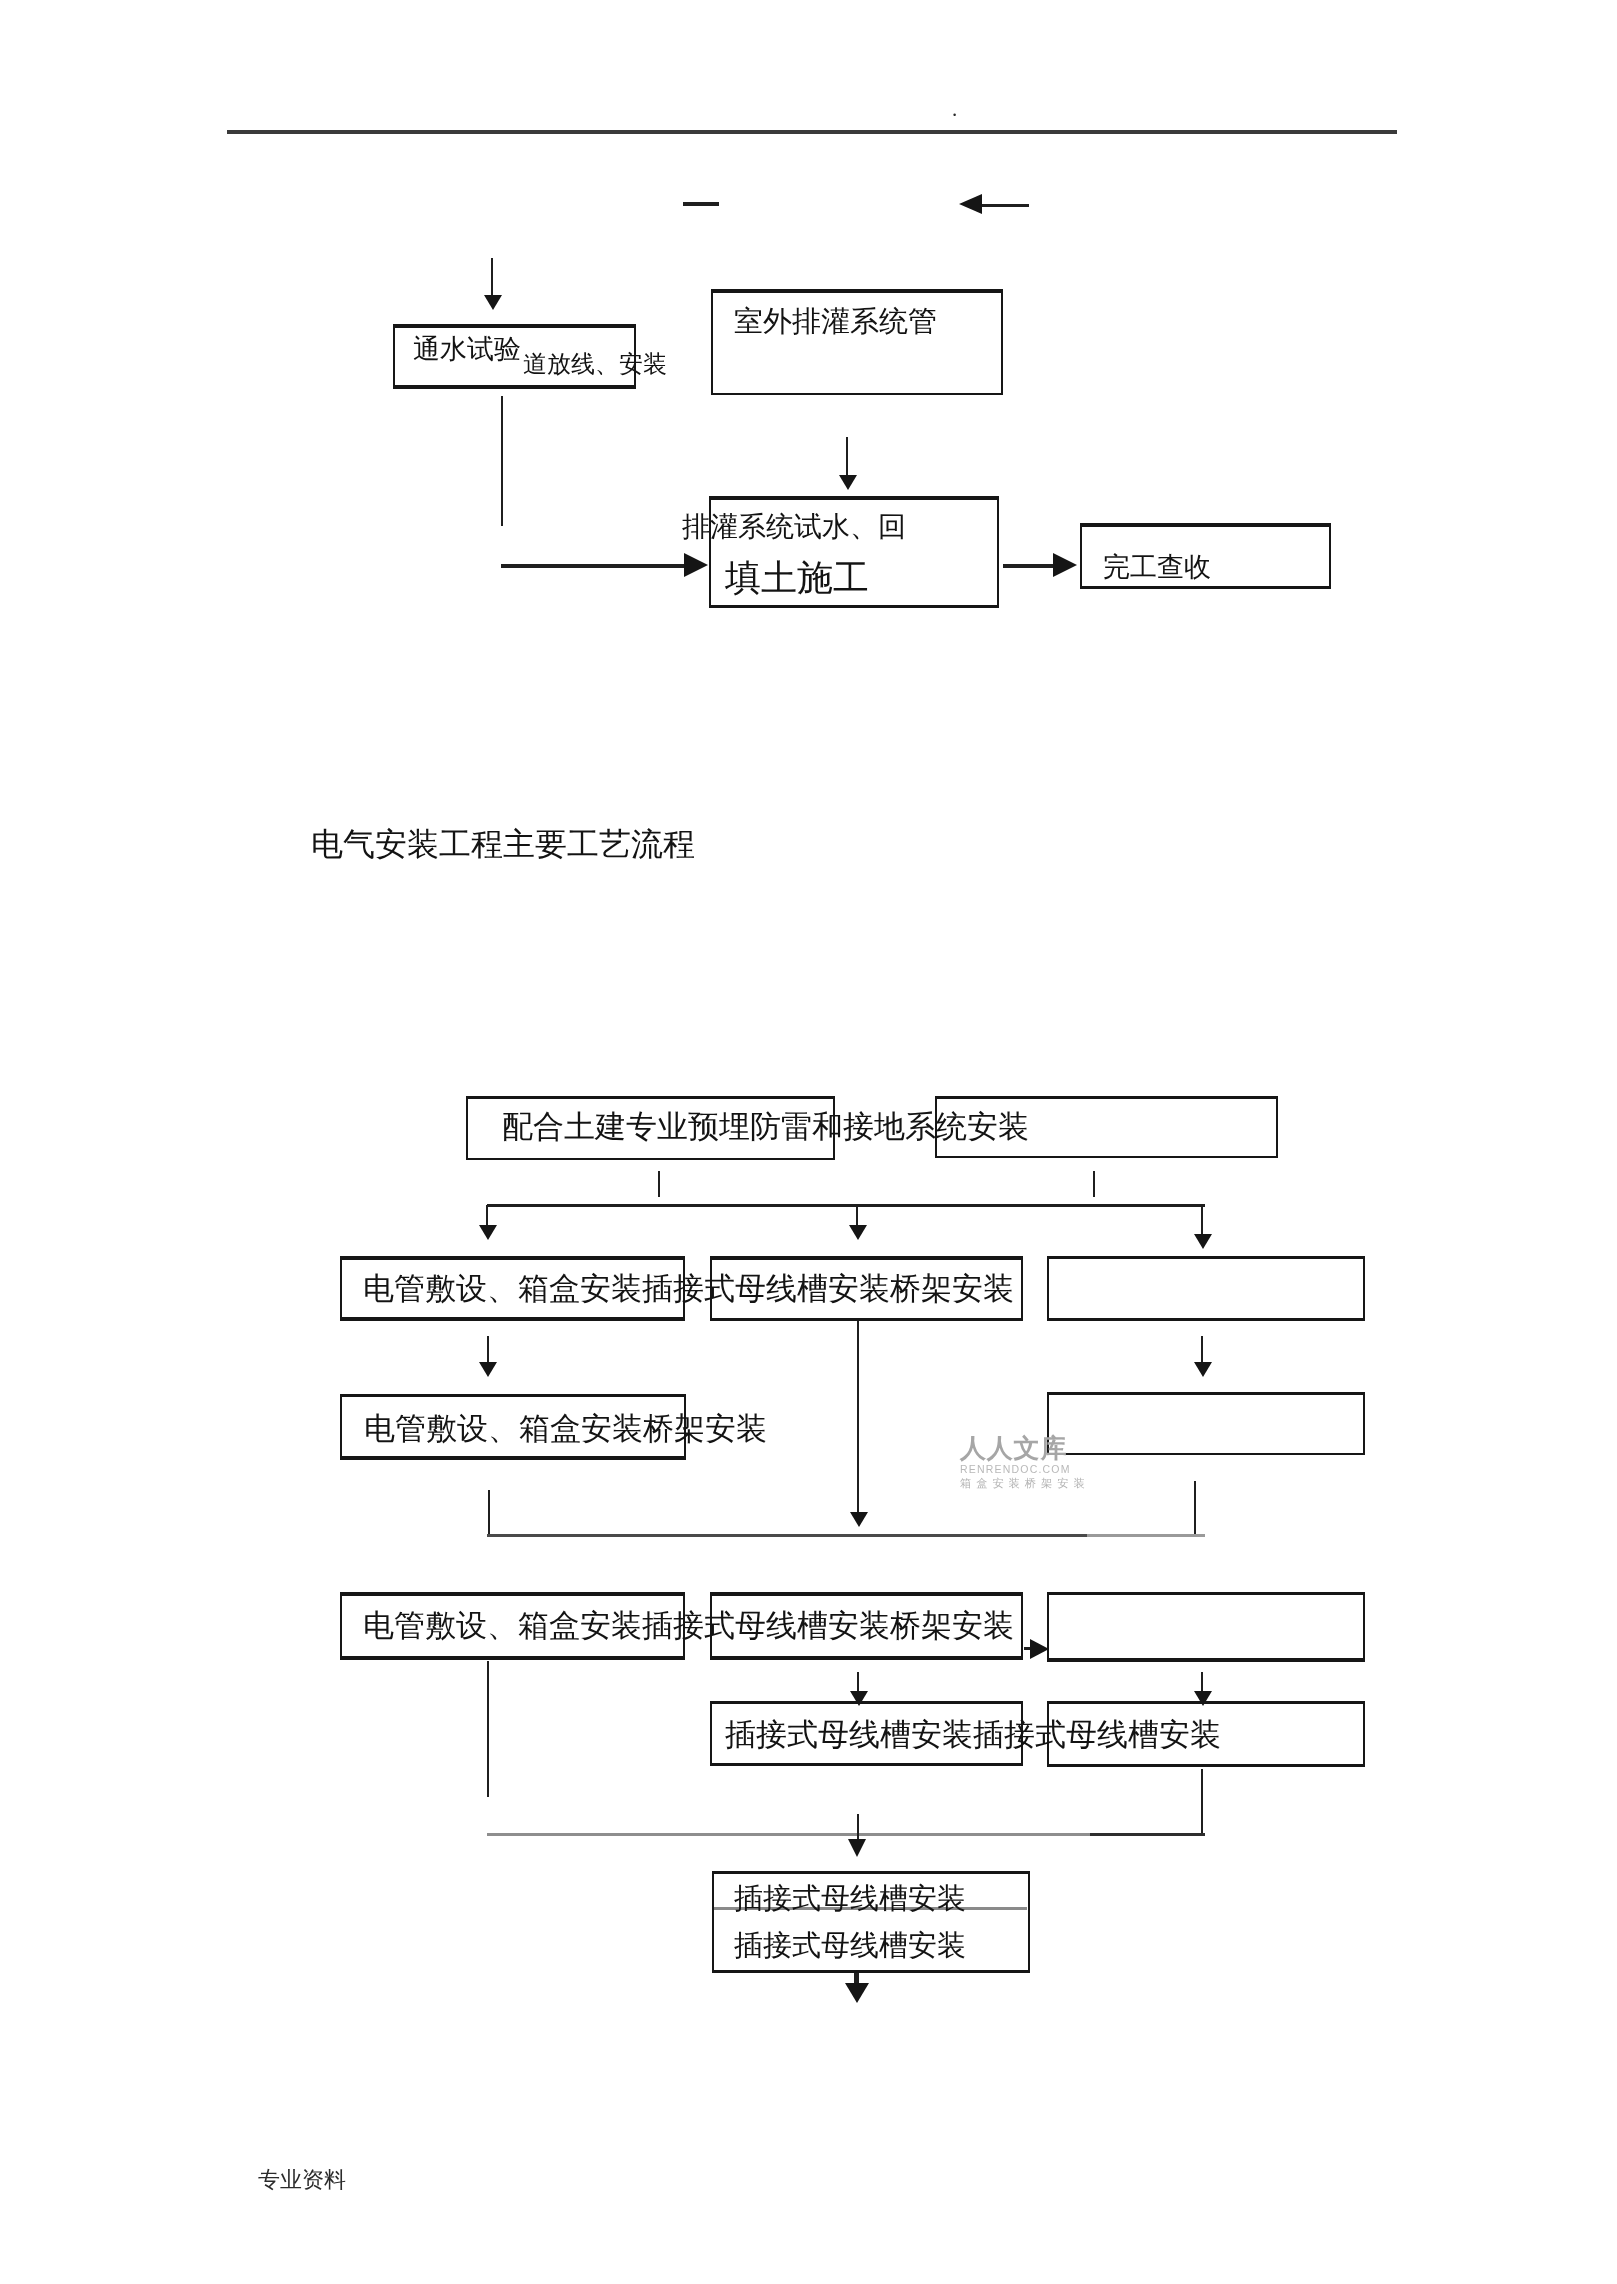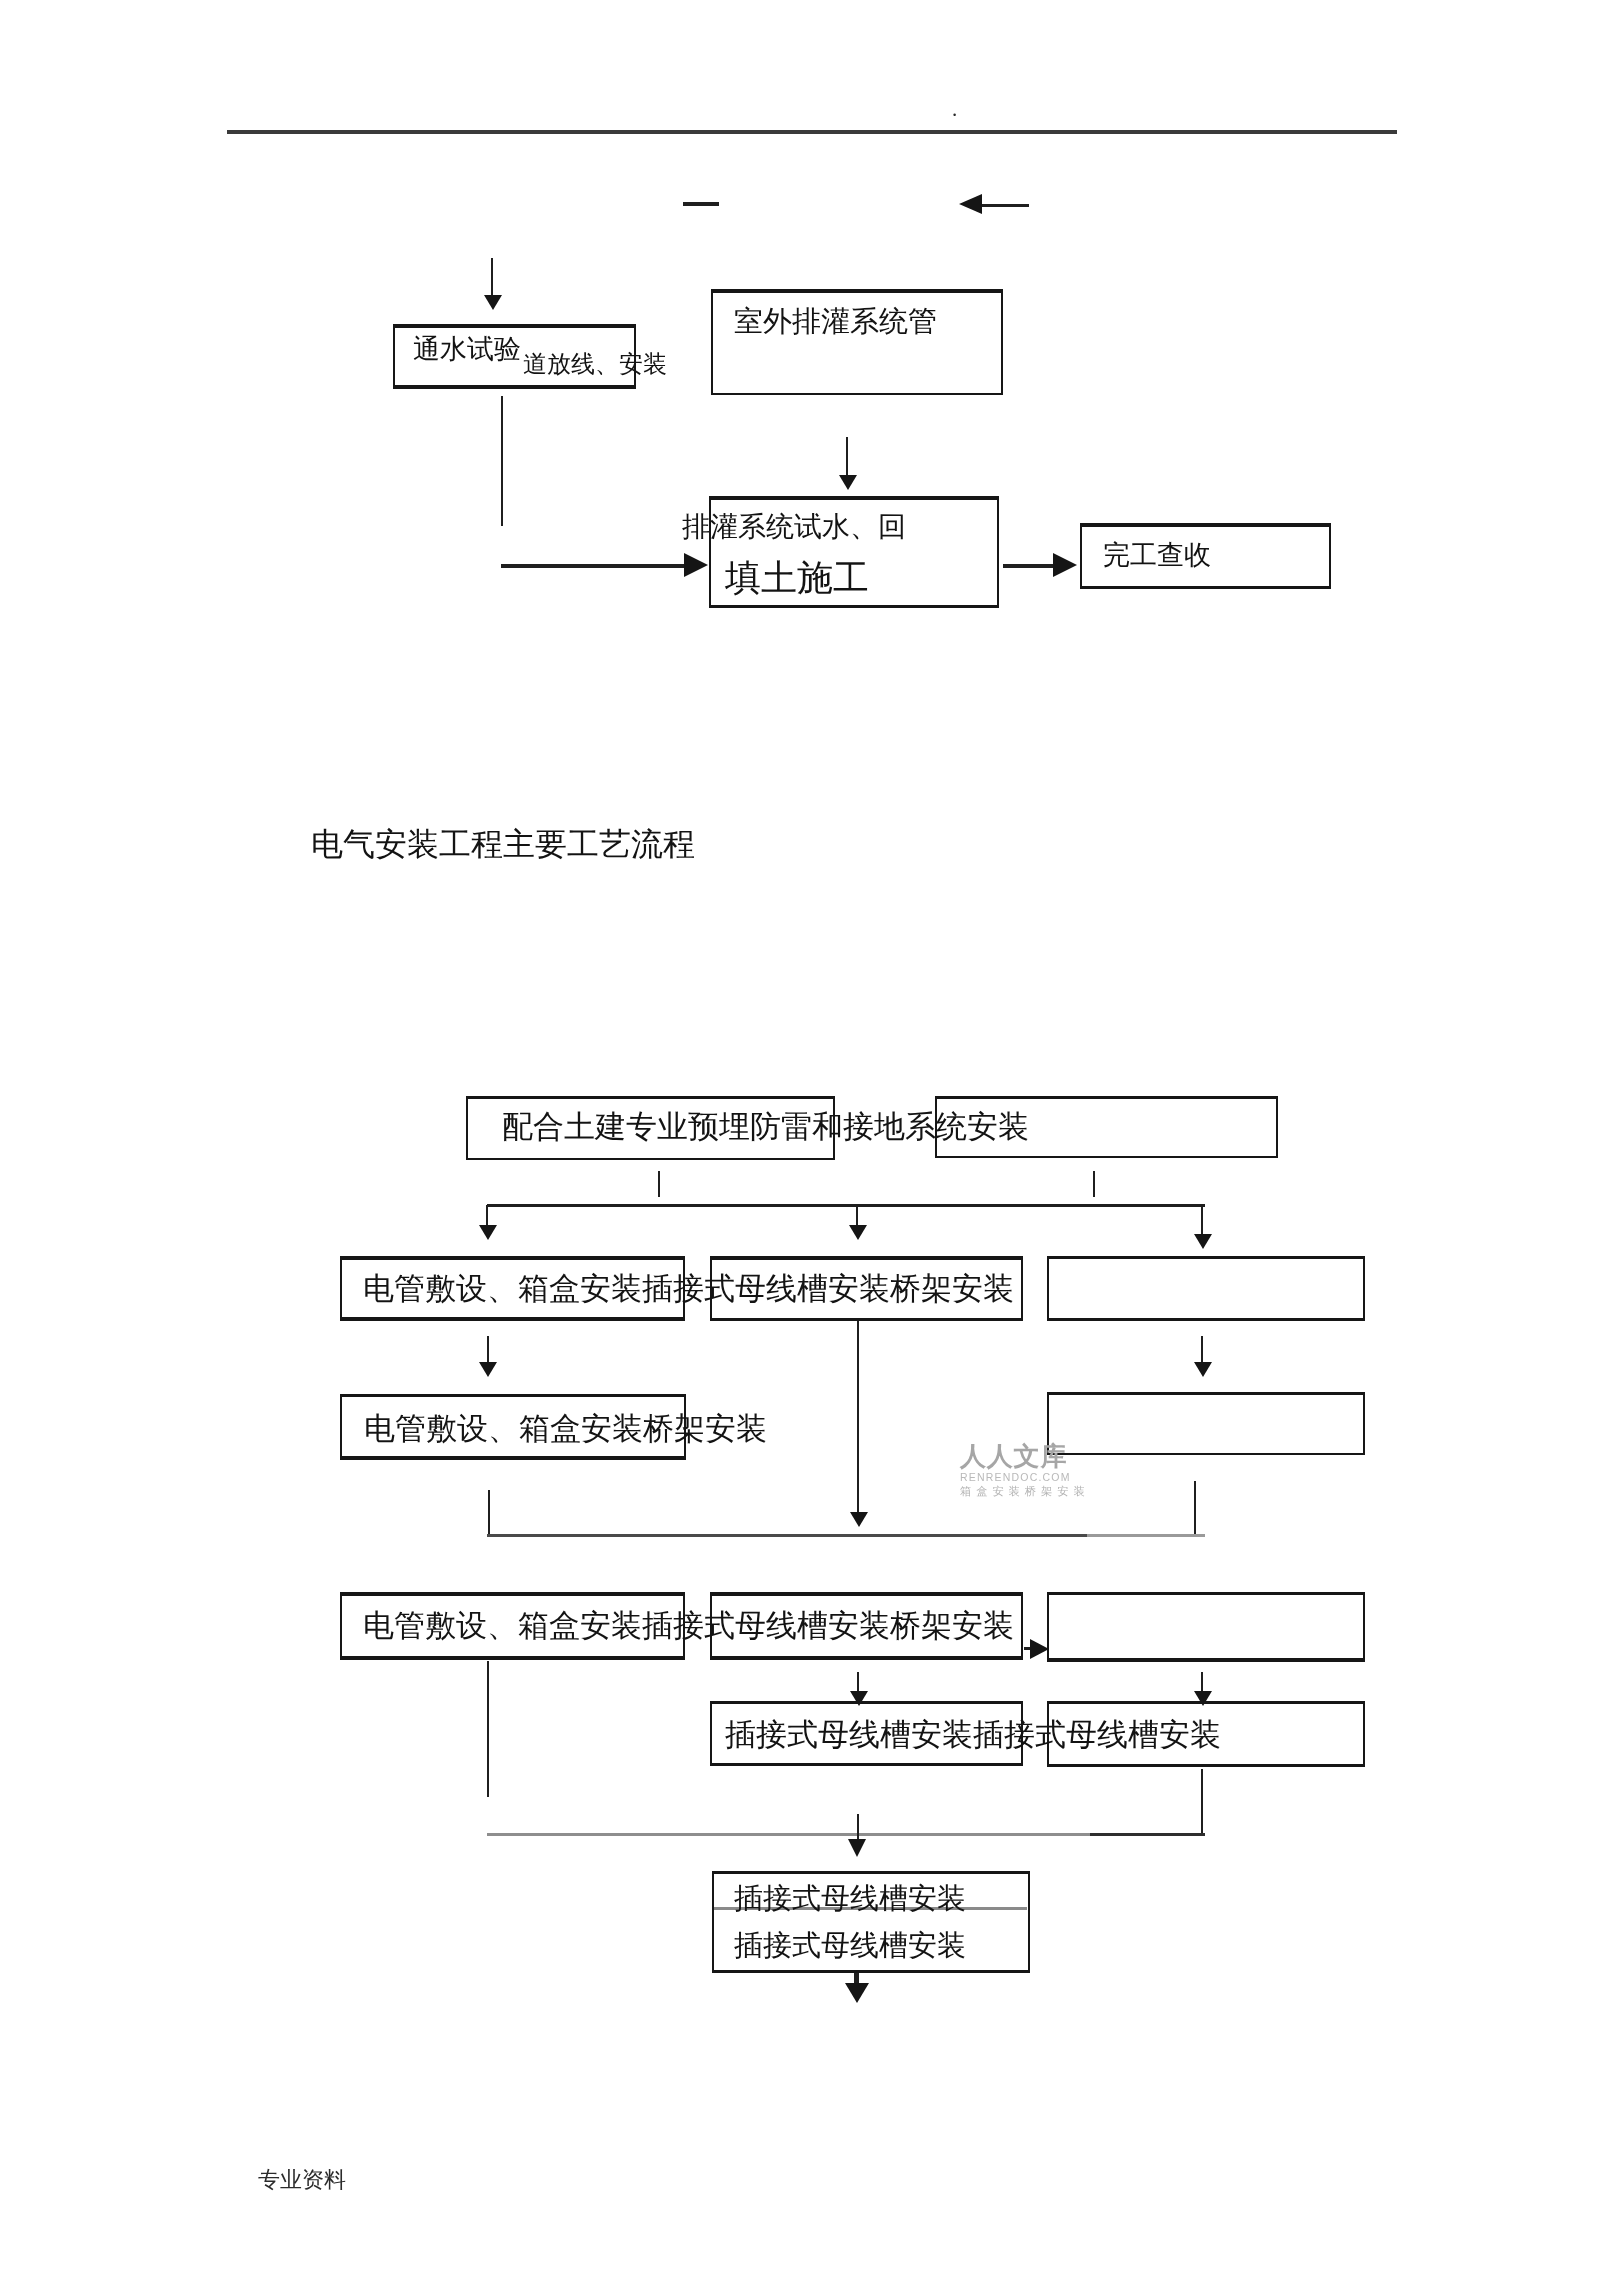--- a/index.html
+++ b/index.html
@@ -8,21 +8,21 @@
   .v{position:absolute;width:2.4px;background:#1f1f1f;}
   .hl{position:absolute;height:3.2px;background:#1f1f1f;}
   .box{position:absolute;border:2.4px solid #161616;background:transparent;box-sizing:border-box;}
   .txt{position:absolute;line-height:1;white-space:nowrap;color:#131313;}
   .tri{position:absolute;width:0;height:0;border-style:solid;border-color:transparent;}
   .tri-down{border-width:15.4px 9px 0 9px;border-top-color:#151515;}
   .tri-down-big{border-width:20px 12px 0 12px;border-top-color:#151515;}
   .tri-right{border-width:12px 0 12px 24px;border-left-color:#151515;}
   .tri-right-sm{border-width:10.5px 0 10.5px 19.4px;border-left-color:#151515;}
   .tri-left{border-width:10.5px 23px 10.5px 0;border-right-color:#151515;}
-  .wm{position:absolute;color:#ababab;font-family:"Liberation Sans","DejaVu Sans",sans-serif;margin-top:8px;}
+  .wm{position:absolute;color:#ababab;font-family:"Liberation Sans","DejaVu Sans",sans-serif;}
 </style>
 </head>
 <body>
 
 <div id="page">
 
   <span class="txt" style="left:952px;top:99px;font-size:21px;color:#2a2a2a;">.</span>
   <div class="hl" style="left:227px;top:130px;width:1170px;height:4px;background:#3a3a3a;"></div>
   <div class="hl" style="left:683px;top:202px;width:36px;height:4px;"></div>
   <div class="hl" style="left:982px;top:204px;width:47px;"></div>
@@ -39,21 +39,21 @@
   <span class="txt" style="left:734px;top:307px;font-size:29px;">室外排灌系统管</span>
 
   <div class="v" style="left:846px;top:437px;height:39px;"></div>
   <div class="tri tri-down" style="left:839px;top:475px;"></div>
 
   <div class="box" style="left:709px;top:496px;width:290px;height:112px;border-top-width:4px;border-bottom-width:3.2px;"></div>
   <span class="txt" style="left:682px;top:513px;font-size:28px;">排灌系统试水、回</span>
   <span class="txt" style="left:725px;top:560px;font-size:36px;">填土施工</span>
 
   <div class="box" style="left:1080px;top:523px;width:251px;height:66px;border-top-width:4.9px;border-bottom-width:3.2px;"></div>
-  <span class="txt" style="left:1103px;top:542px;font-size:27px;">完工查收</span>
+  <span class="txt" style="left:1103px;top:554px;font-size:27px;">完工查收</span>
 
   <div class="v" style="left:501px;top:396px;height:130px;"></div>
   <div class="hl" style="left:501px;top:564px;width:183px;height:4px;"></div>
   <div class="tri tri-right" style="left:684px;top:553px;"></div>
   <div class="hl" style="left:1003px;top:564px;width:50px;height:4px;"></div>
   <div class="tri tri-right" style="left:1053px;top:553px;"></div>
 
   <span class="txt" style="left:311px;top:828px;font-size:32px;">电气安装工程主要工艺流程</span>
 
   <div class="box" style="left:466px;top:1096px;width:369px;height:64px;border-top-width:3.2px;"></div>

